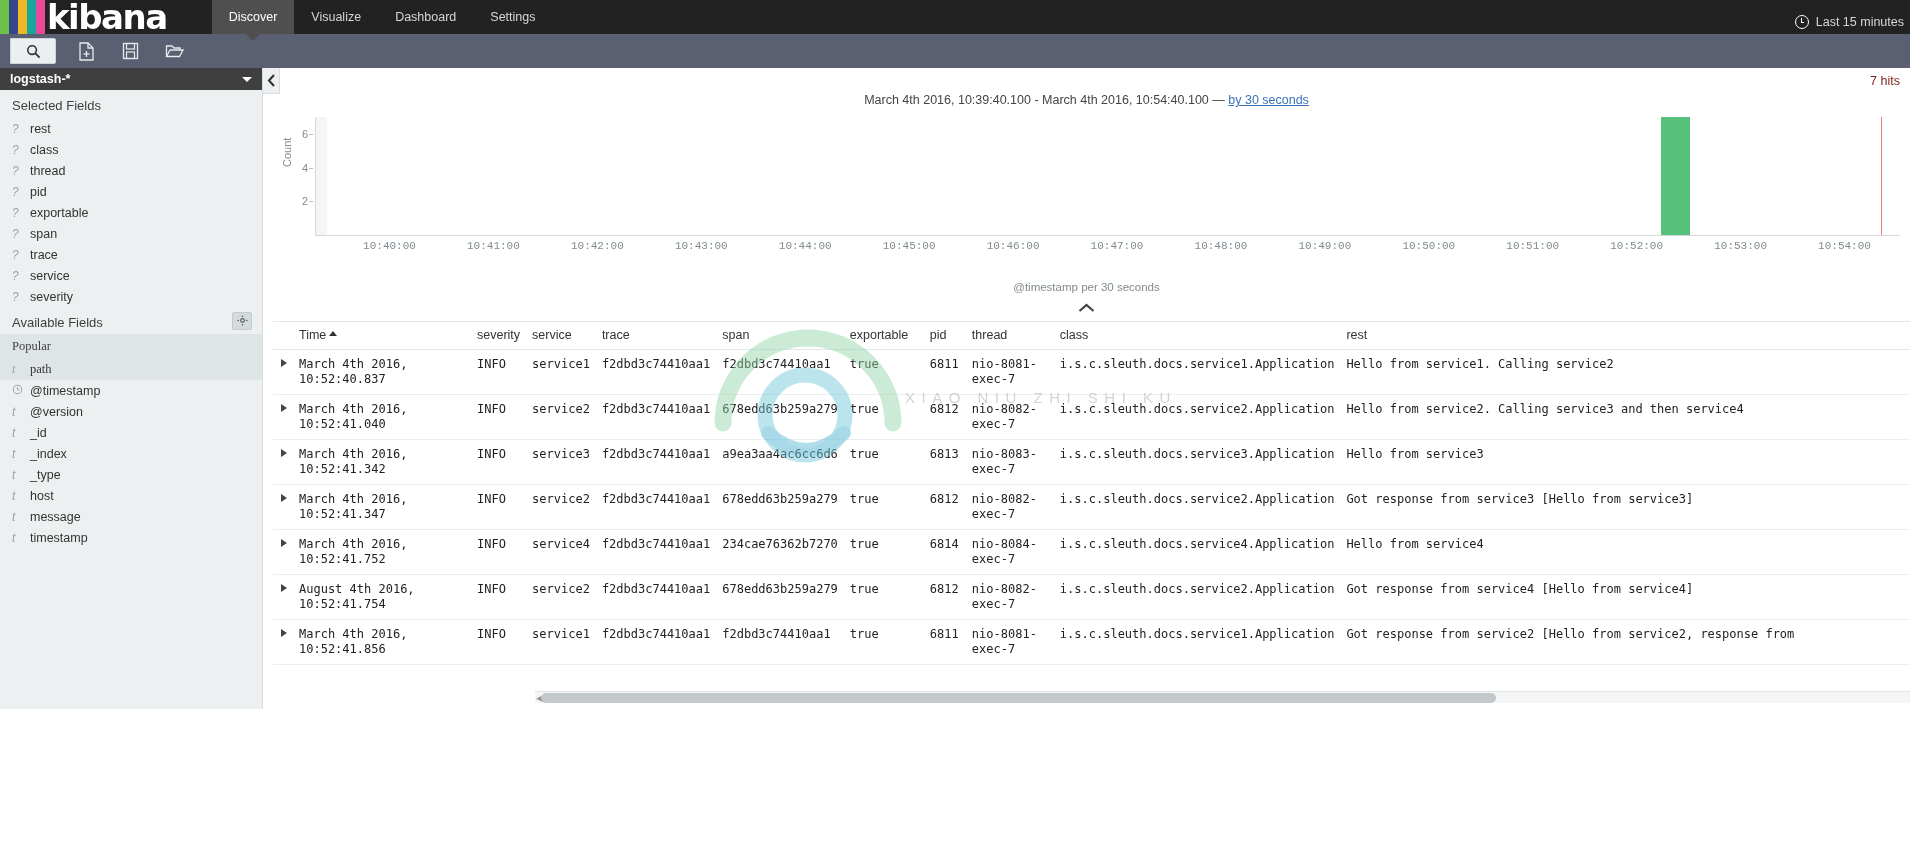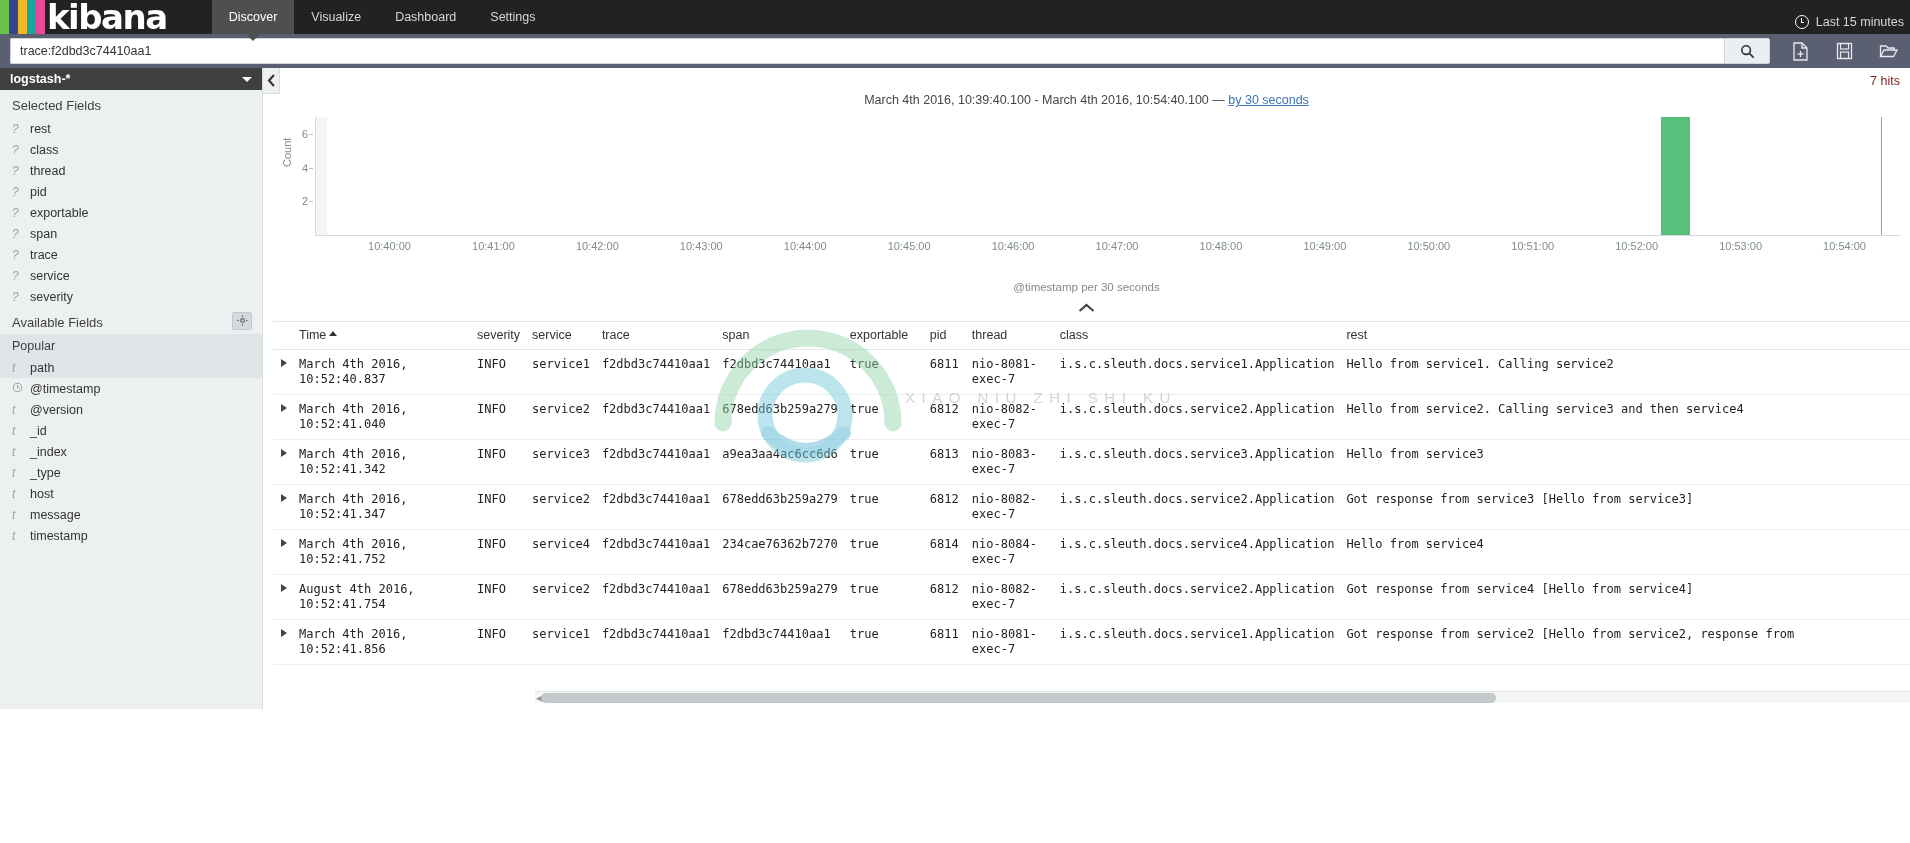--- a/index.html
+++ b/index.html
@@ -175,21 +175,21 @@
     flex-shrink: 0;
     text-align: left;
   }
   .field-name { margin-left: 5px; }
   .popular-head {
     font-size: 12.5px;
     color: #3f3f3f;
     padding: 5px 12px 4px 12px;
     background: #dfe5e7;
   }
-  .popular-block { background: #0f172a; }
+  .popular-block { background: #0f172a; font-family: Liberation Serif, serif; }
   .gear-btn {
     position: absolute;
     right: 10px;
     width: 20px; height: 18px;
     background: #d4dade;
     border: 1px solid #c3cace;
     border-radius: 2px;
     display: flex; align-items: center; justify-content: center;
     cursor: pointer;
   }
@@ -283,20 +283,21 @@
     position: absolute;
     top: 0; bottom: 0;
     width: 1.5px;
     background: #e8797c;
   }
   .xaxis {
     position: absolute;
     left: 42px; right: 0; top: 118px;
     height: 20px;
     border-top: 1px solid #d5d9db;
+    font-family: Liberation Mono, monospace;
   }
   .xtick {
     position: absolute;
     top: 4px;
     font-size: 11px;
     color: #808b8f;
     transform: translateX(-50%);
     white-space: nowrap;
   }
   .xlabel {
@@ -444,21 +445,20 @@
     <div class="nav-item">Dashboard</div>
     <div class="nav-item">Settings</div>
   </div>
   <div class="topnav-right">
     <span class="clock-icon"></span>
     <span>Last 15 minutes</span>
   </div>
 </div>
 
 <div class="searchbar">
-  <input class="query-input" type="text" value="trace:f2dbd3c74410aa1" style="">
   <div class="search-btn">
     <svg width="15" height="15" viewBox="0 0 16 16">
       <circle cx="6.5" cy="6.5" r="4.6" fill="none" stroke="#333" stroke-width="1.7"></circle>
       <line x1="10" y1="10" x2="14.5" y2="14.5" stroke="#333" stroke-width="1.9"></line>
     </svg>
   </div>
   <div class="tool-icons">
     <div class="tool-icon">
       <svg width="17" height="19" viewBox="0 0 17 19">
         <path d="M2 1 h8 l5 5 v12 h-13 z" fill="none" stroke="#e8eaec" stroke-width="1.3"></path>

